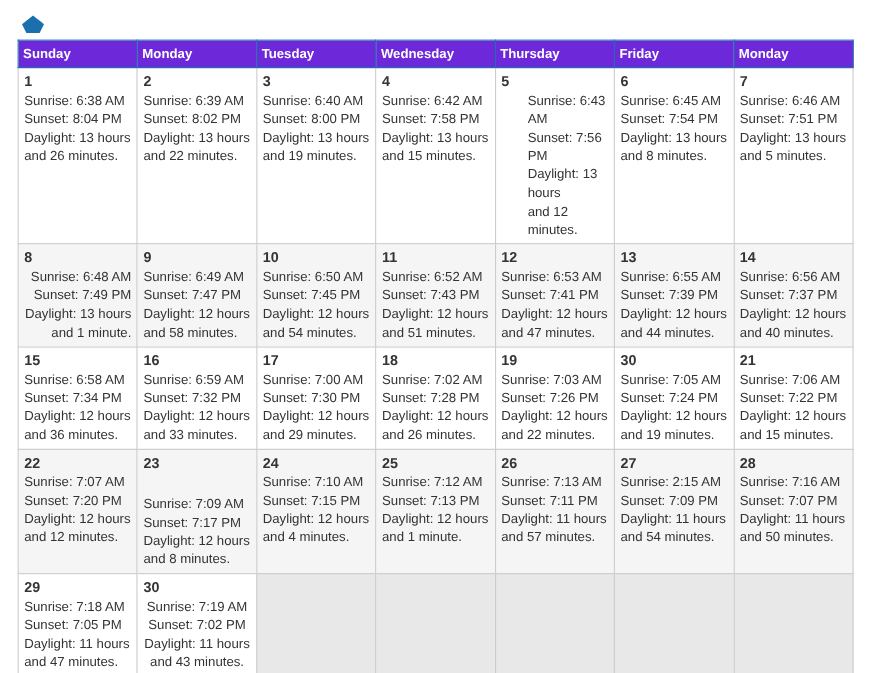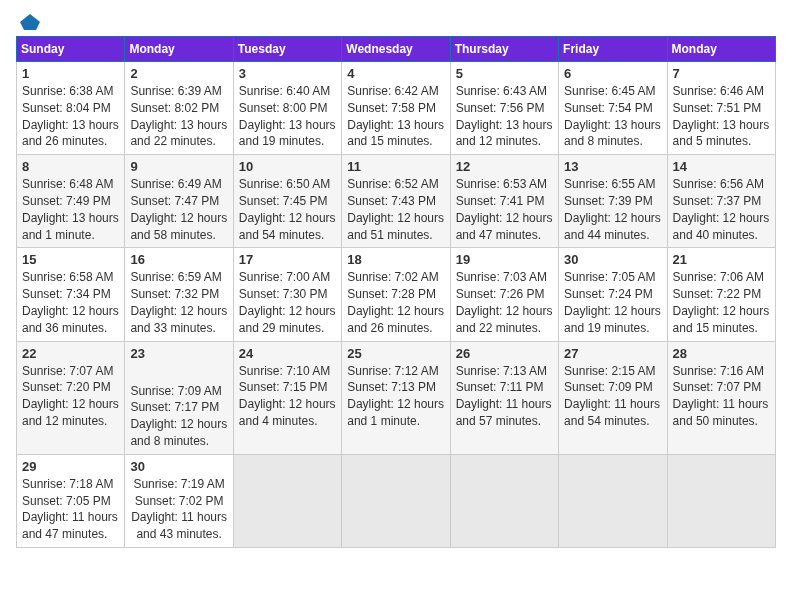--- a/index.html
+++ b/index.html
@@ -138,21 +138,21 @@
           </td>
           <td>
             <span class="day-num">4</span>
             <div class="day-info" style="white-space: pre-line;">Sunrise: 6:42 AM
 Sunset: 7:58 PM
 Daylight: 13 hours
 and 15 minutes.</div>
           </td>
           <td>
             <span class="day-num">5</span>
-            <div class="day-info" style="white-space: pre-line;">Sunrise: 6:43 AM
+            <div class="day-info" style="white-space: pre-line; margin-left: 24px;">Sunrise: 6:43 AM
 Sunset: 7:56 PM
 Daylight: 13 hours
 and 12 minutes.</div>
           </td>
           <td>
             <span class="day-num">6</span>
             <div class="day-info" style="white-space: pre-line;">Sunrise: 6:45 AM
 Sunset: 7:54 PM
 Daylight: 13 hours
 and 8 minutes.</div>
@@ -161,21 +161,21 @@
             <span class="day-num">7</span>
             <div class="day-info" style="white-space: pre-line;">Sunrise: 6:46 AM
 Sunset: 7:51 PM
 Daylight: 13 hours
 and 5 minutes.</div>
           </td>
         </tr>
         <tr>
           <td>
             <span class="day-num">8</span>
-            <div class="day-info" style="white-space: pre-line;">Sunrise: 6:48 AM
+            <div class="day-info" style="white-space: pre-line; text-align: right;">Sunrise: 6:48 AM
 Sunset: 7:49 PM
 Daylight: 13 hours
 and 1 minute.</div>
           </td>
           <td>
             <span class="day-num">9</span>
             <div class="day-info" style="white-space: pre-line;">Sunrise: 6:49 AM
 Sunset: 7:47 PM
 Daylight: 12 hours
 and 58 minutes.</div>

